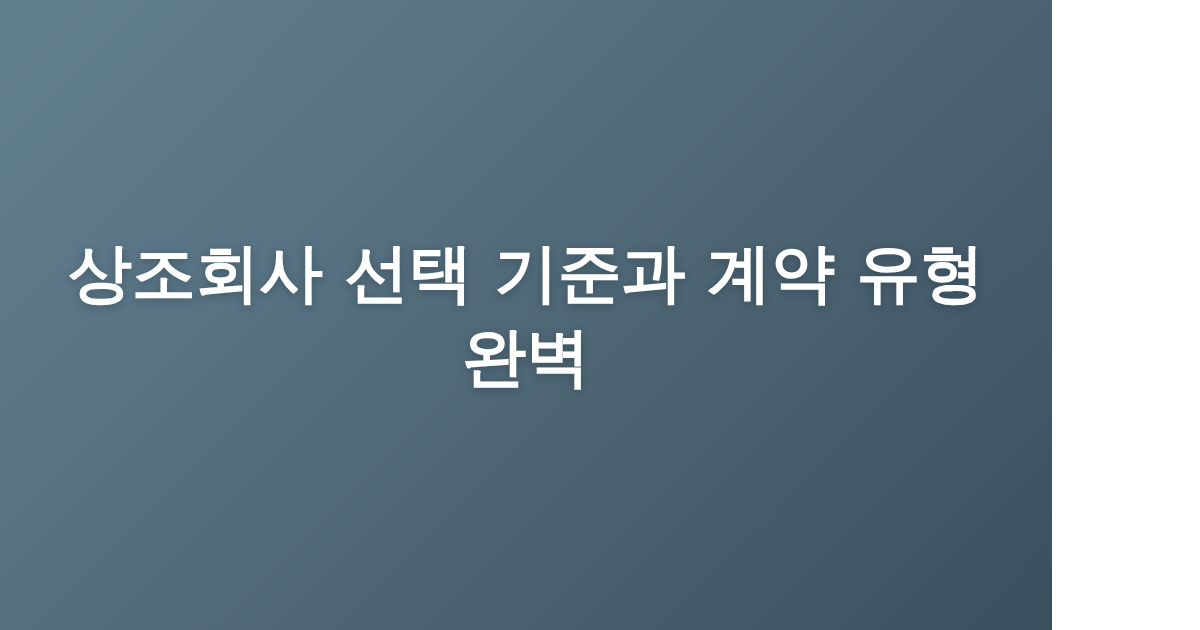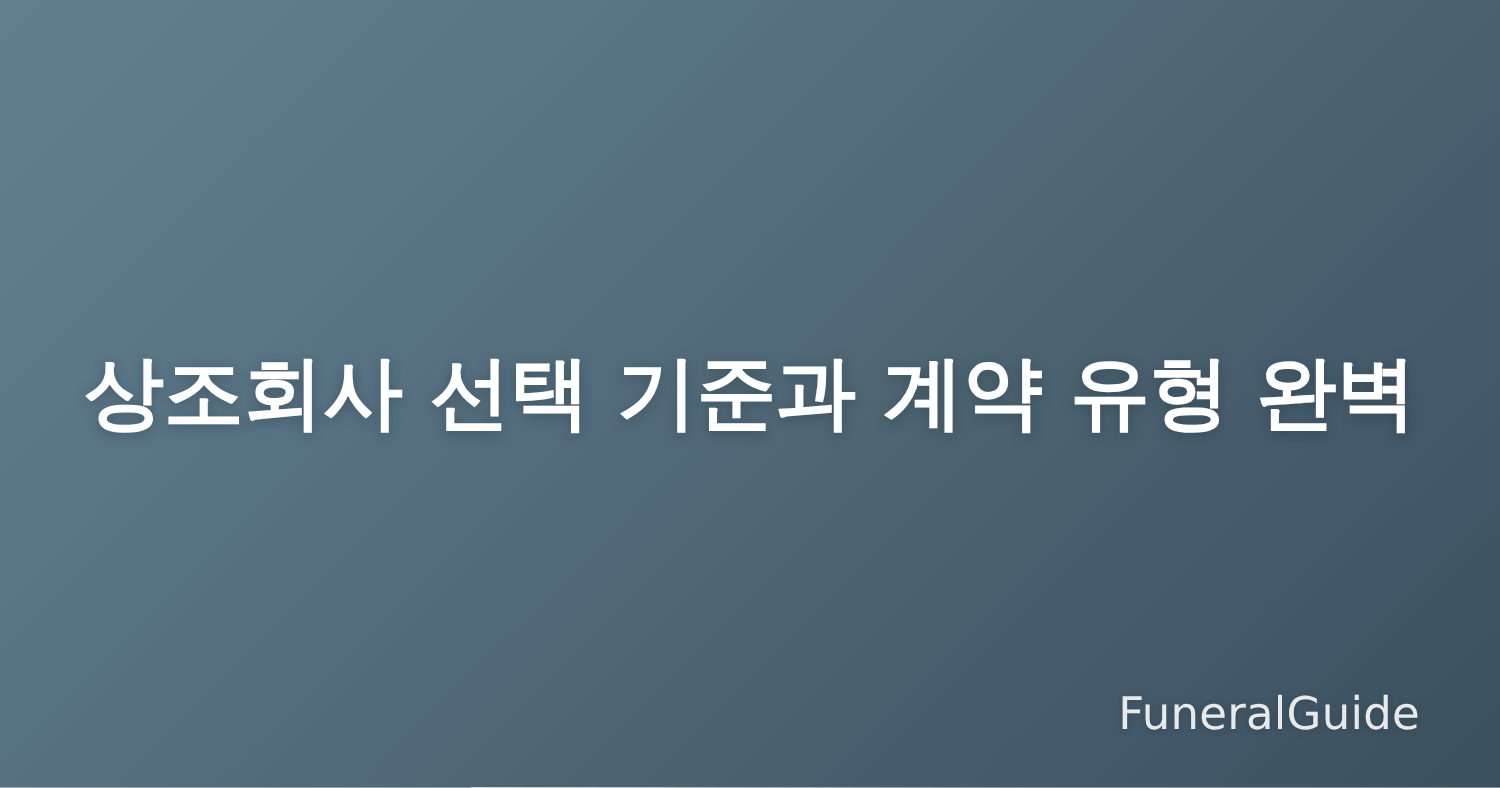--- a/index.html
+++ b/index.html
@@ -9,21 +9,21 @@
 
   body {
     width: 1200px;
     height: 630px;
     overflow: hidden;
     font-family: "DejaVu Sans", "Liberation Sans", sans-serif;
   }
 
   .og-card {
     position: relative;
-    width: 1200px;
+    width: 1052px;
     height: 630px;
     box-sizing: border-box;
     background: linear-gradient(135deg, #627f90 0%, #5a7585 26%, #4f6876 55%, #44596700 55%, #455a68 78%, #3b505d 100%);
     background-color: #4e6personally;
     overflow: hidden;
   }
 
   
   .og-bg {
     position: absolute;
@@ -69,14 +69,13 @@
 </head>
 <body>
 
 <div class="og-card">
   <div class="og-bg"></div>
 
   <div class="og-content">
     <h1 class="og-title">상조회사 선택 기준과 계약 유형 완벽</h1>
   </div>
 
-  <div class="og-brand">FuneralGuide</div>
 </div>
 
 </body></html>

